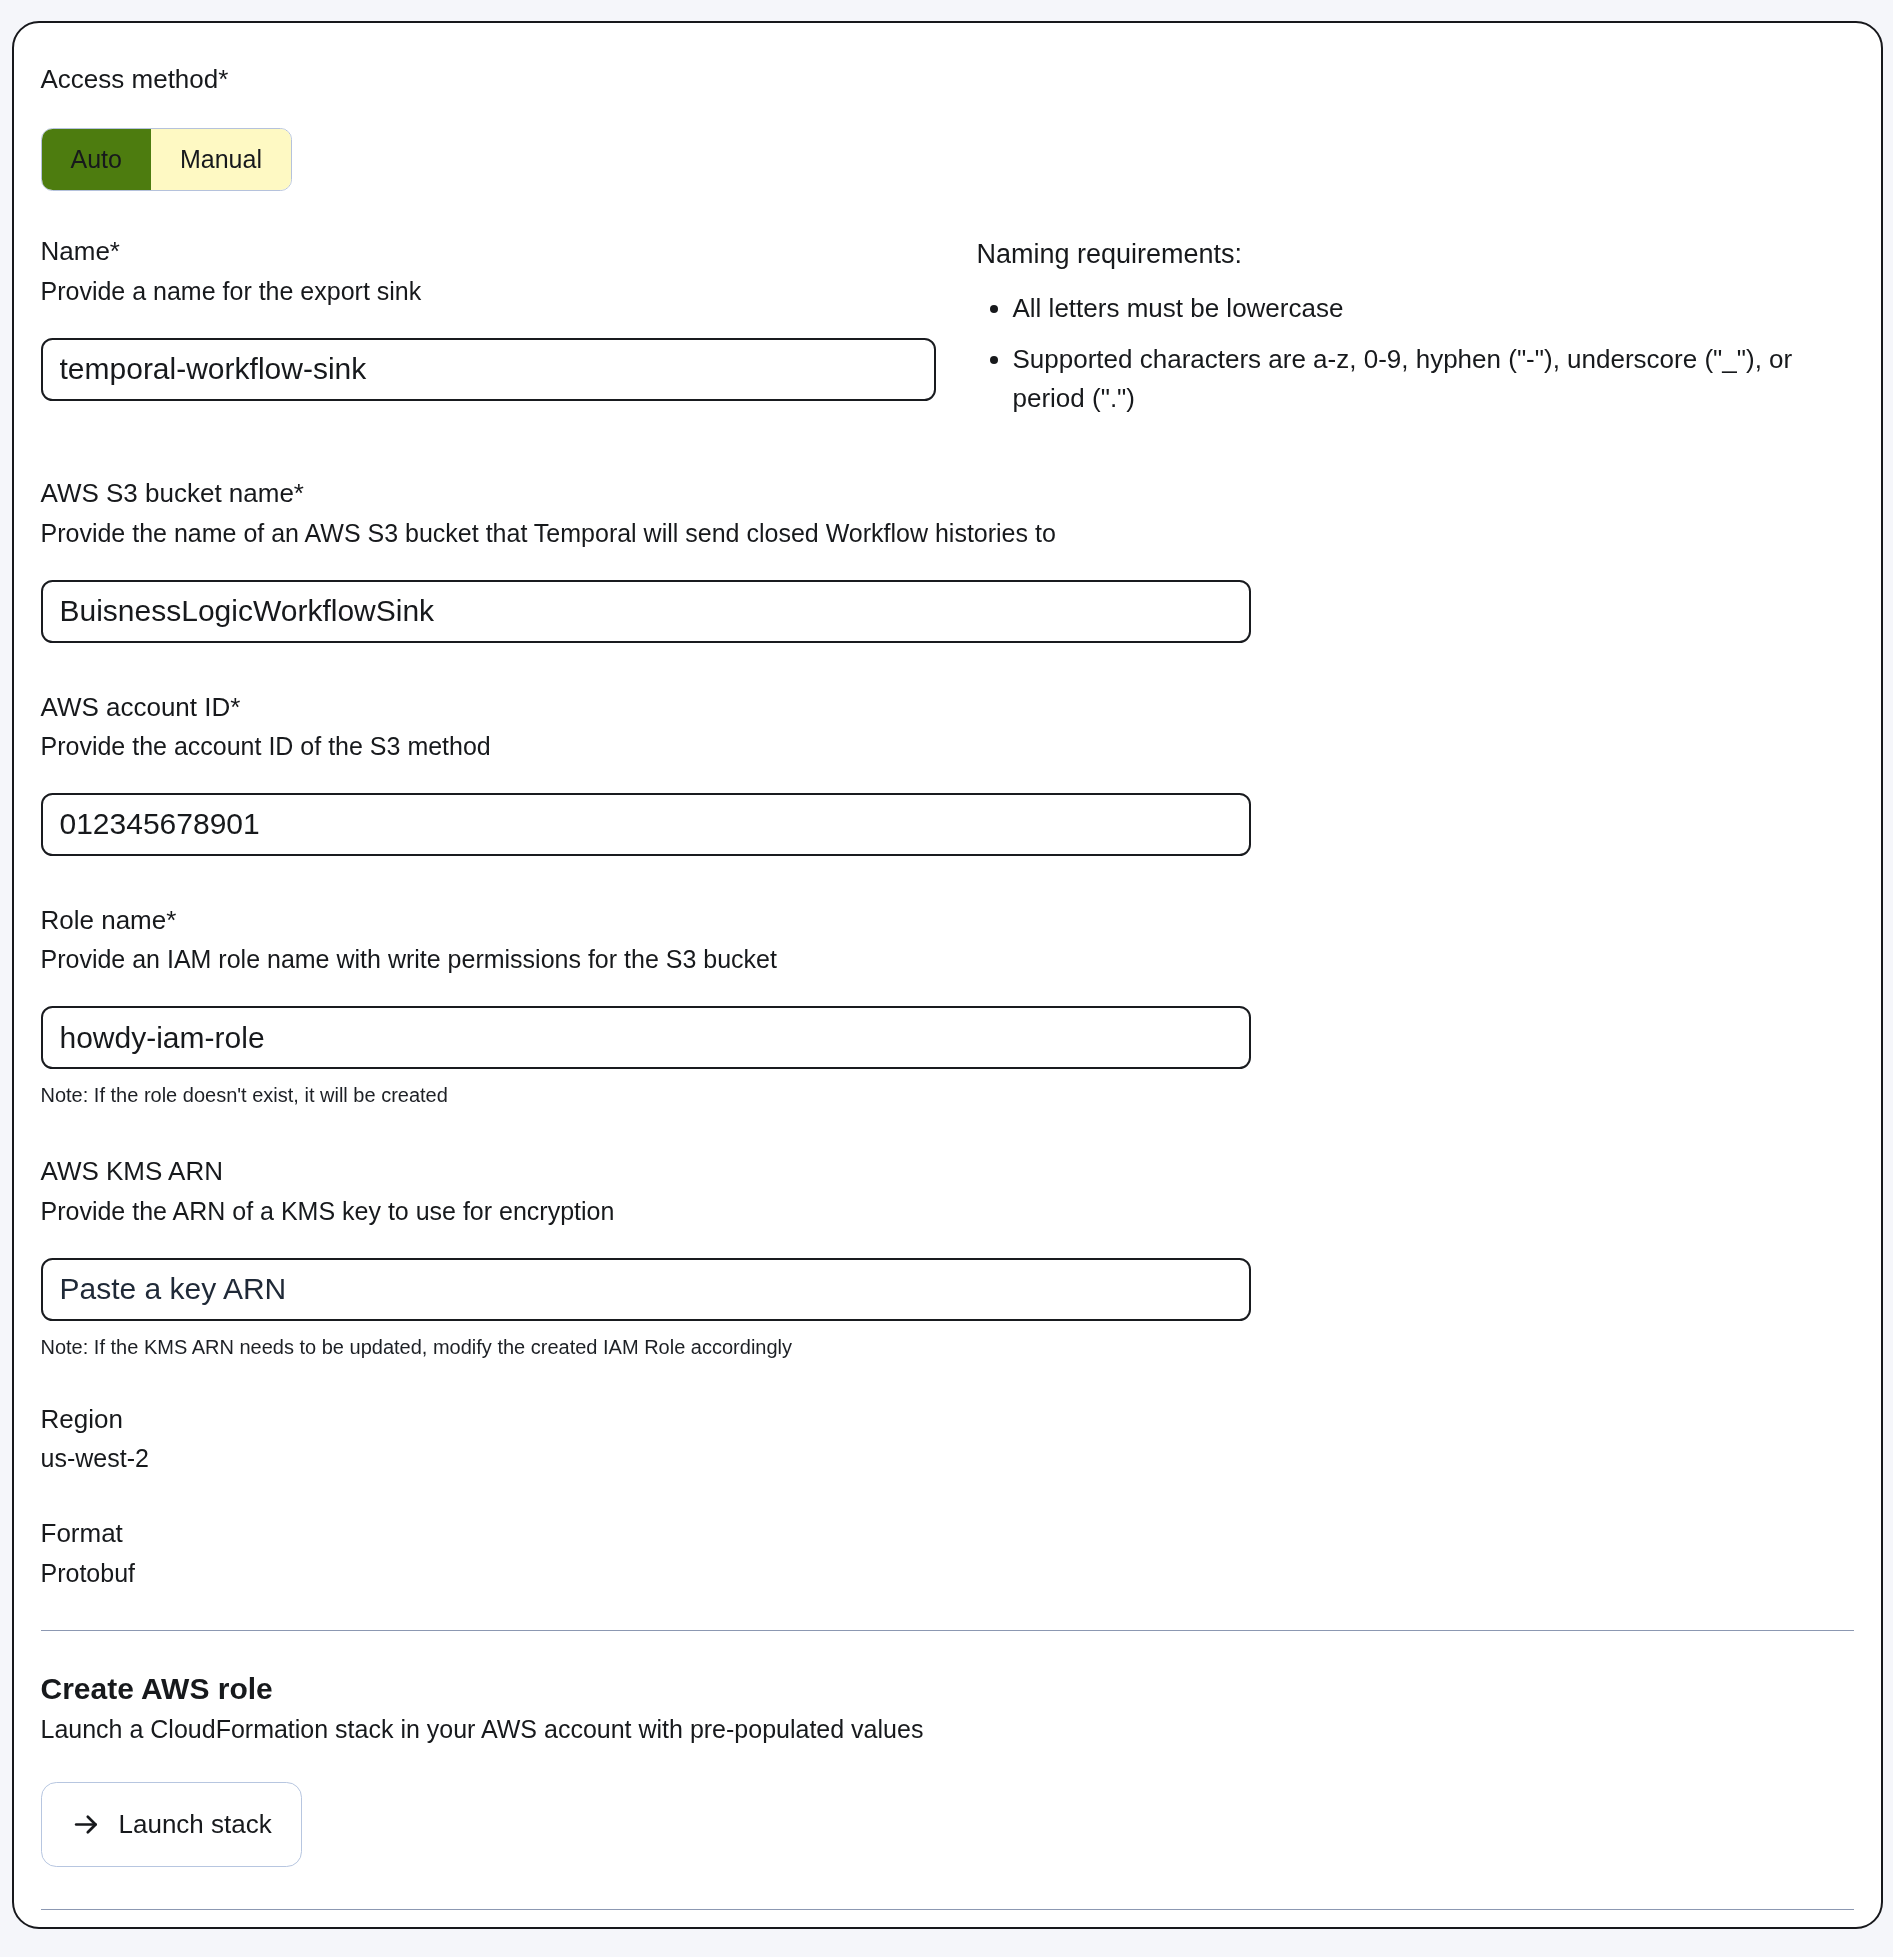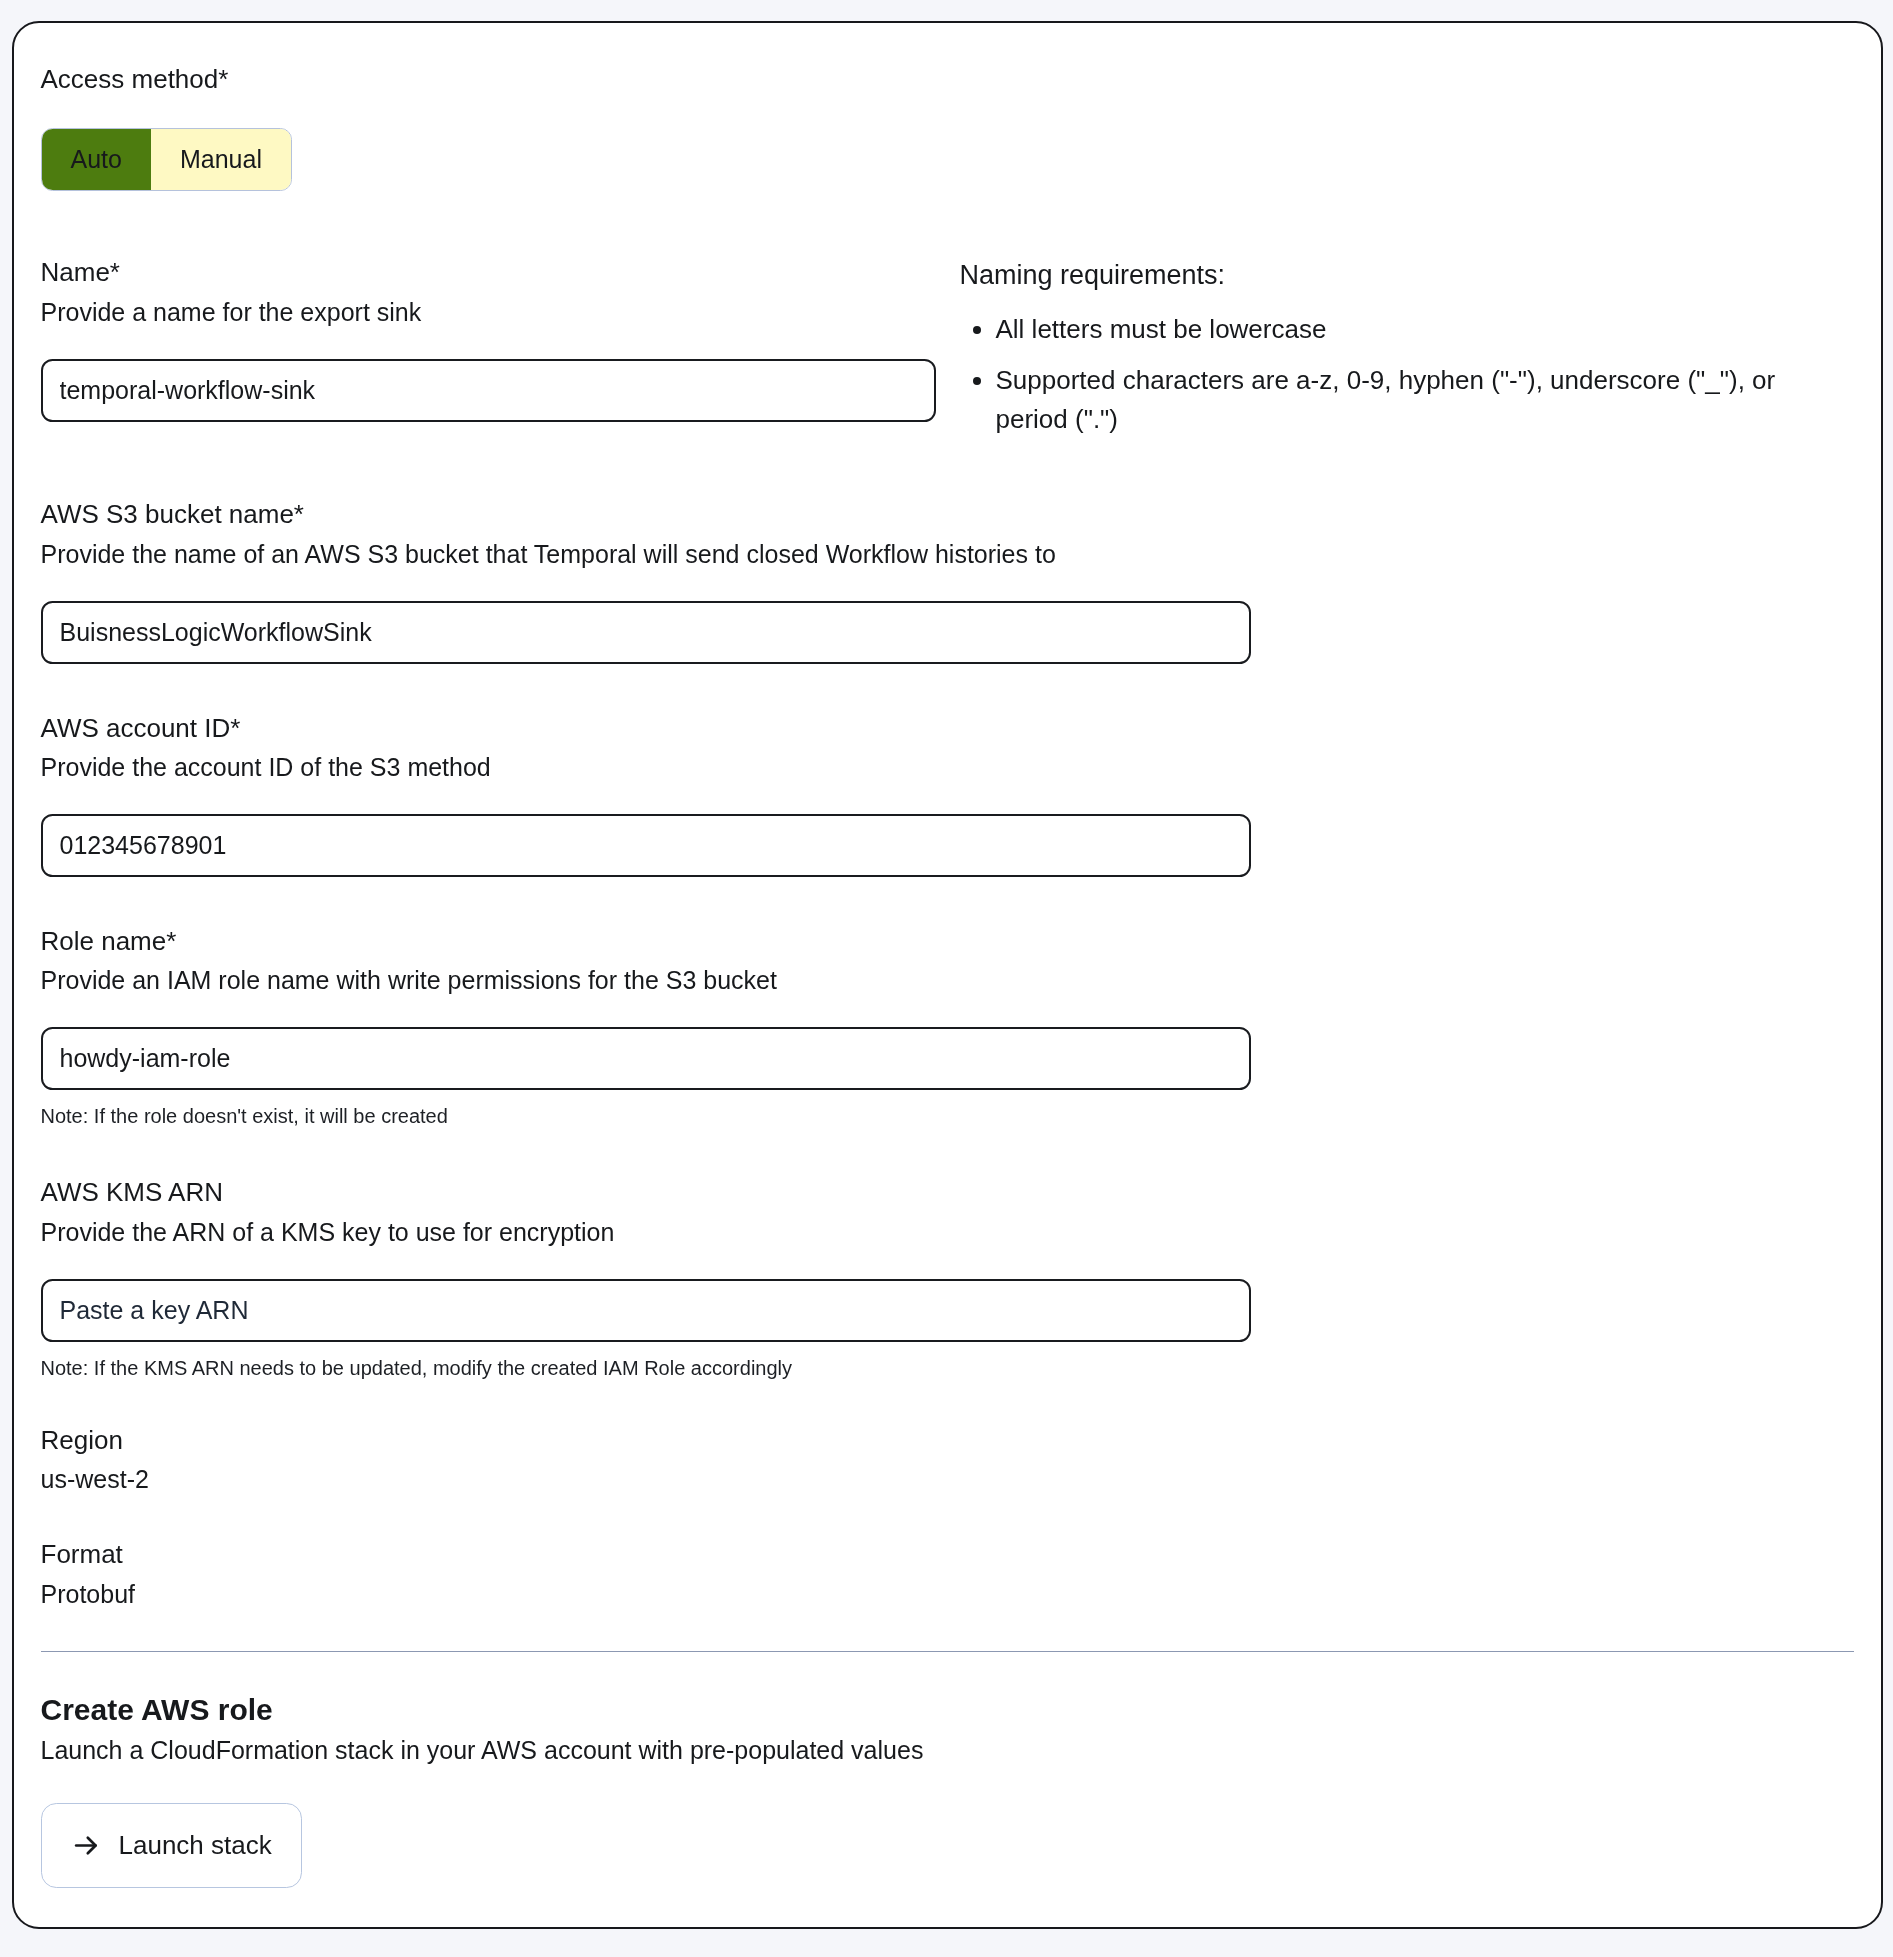--- a/index.html
+++ b/index.html
@@ -37,30 +37,30 @@
     cursor: pointer;
     background: #fef9c3;
     color: #17191c;
     border: none;
     font-family: inherit;
   }
   .toggle-seg.selected { background: #4d7c0f; }
 
   .two-col {
     display: flex;
-    margin-top: 65px;
-    gap: 16px;
+    margin-top: 44px;
+    gap: 33px;
   }
   .two-col .left { width: 903px; flex: 0 0 auto; }
   .two-col .right { flex: 1 1 auto; padding-top: 1.9px; }
 
   .text-input {
     display: block;
     height: 63px;
-    font-size: 25px;
+    font-size: 30px;
     font-family: inherit;
     color: #17191c;
     padding: 0 17px;
     margin-top: 29px;
     border: 2.9px solid #191b1f;
     border-radius: 11.5px;
     background: #ffffff;
     outline: none;
   }
   .text-input::placeholder { color: #1f2937; opacity: 1; }

